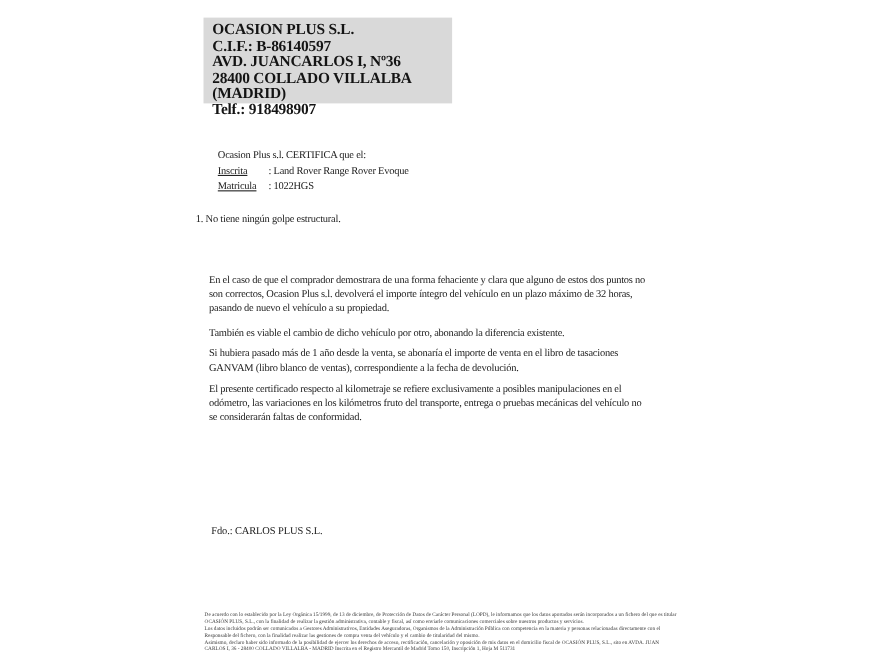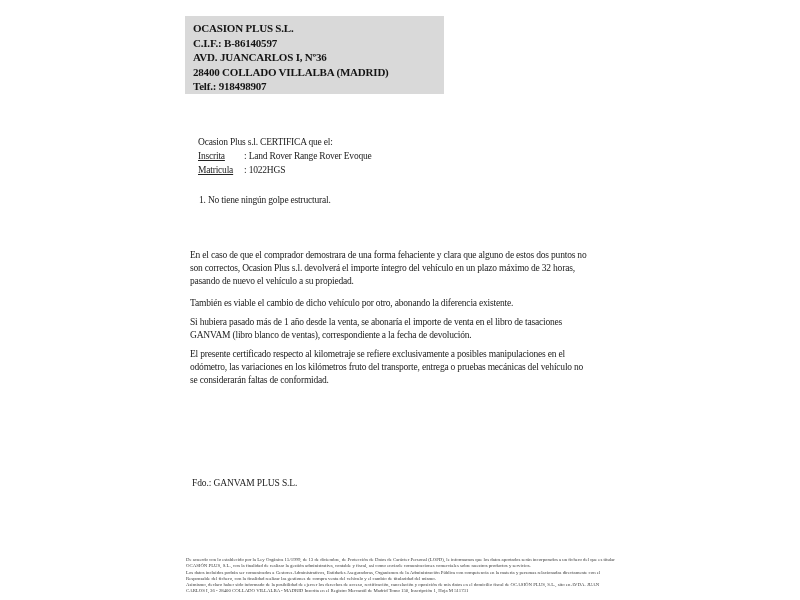--- a/index.html
+++ b/index.html
@@ -8,26 +8,26 @@
     background: #ffffff;
     font-family: "Liberation Serif", "DejaVu Serif", serif;
     color: #1f1f1f;
     overflow: hidden;
   }
   .page { position: relative; width: 800px; height: 600px; background: #ffffff; }
 
   .abs { position: absolute; }
 
   .header-box {
-    left: 185px; top: 16px; width: 259px; height: 78px;
+    left: 185px; top: 16px; width: 226px; height: 78px;
     box-sizing: border-box;
     background: #d9d9d9;
     padding: 5px 4px 0 8px;
     font-weight: bold;
-    font-size: 11px;
+    font-size: 14px;
     line-height: 14.6px;
     letter-spacing: -0.2px;
     white-space: pre-line;
     color: #141414;
   }
 
   .date-line {
     left: 383px; top: 110px;
     font-size: 9.5px; letter-spacing: -0.1px;
     color: #2a2a2a;
@@ -70,37 +70,37 @@
   <div class="abs cert-line" style="left:198px; top:137px;">Ocasion Plus s.l. CERTIFICA que el:</div>
 
   <div class="abs cert-line" style="left:198px; top:151px;">
     <span class="cert-label">Inscrita</span><span>: </span><span>Land Rover Range Rover Evoque</span>
   </div>
 
   <div class="abs cert-line" style="left:198px; top:165px;">
     <span class="cert-label">Matricula</span><span>: </span><span>1022HGS</span>
   </div>
 
-  <div class="abs body-text" style="left:199px; top:194px;">1. No tiene ningún golpe estructural.</div>
+  <div class="abs body-text" style="left:178px; top:194px;">1. No tiene ningún golpe estructural.</div>
 
 
   <div class="abs body-text" style="left:190px; top:249px;">En el caso de que el comprador demostrara de una forma fehaciente y clara que alguno de estos dos puntos no
 son correctos, Ocasion Plus s.l. devolverá el importe íntegro del vehículo en un plazo máximo de 32 horas,
 pasando de nuevo el vehículo a su propiedad.</div>
 
   <div class="abs body-text" style="left:190px; top:297px;">También es viable el cambio de dicho vehículo por otro, abonando la diferencia existente.</div>
 
   <div class="abs body-text" style="left:190px; top:316px;">Si hubiera pasado más de 1 año desde la venta, se abonaría el importe de venta en el libro de tasaciones
 GANVAM (libro blanco de ventas), correspondiente a la fecha de devolución.</div>
 
   <div class="abs body-text" style="left:190px; top:348px;">El presente certificado respecto al kilometraje se refiere exclusivamente a posibles manipulaciones en el
 odómetro, las variaciones en los kilómetros fruto del transporte, entrega o pruebas mecánicas del vehículo no
 se considerarán faltas de conformidad.</div>
 
-  <div class="abs signature">Fdo.: GANVAM PLUS S.L.</div>
+  <div class="abs signature">Fdo.: CARLOS PLUS S.L.</div>
 
   <div class="abs footer">De acuerdo con lo establecido por la Ley Orgánica 15/1999, de 13 de diciembre, de Protección de Datos de Carácter Personal (LOPD), le informamos que los datos aportados serán incorporados a un fichero del que es titular
 OCASIÓN PLUS, S.L., con la finalidad de realizar la gestión administrativa, contable y fiscal, así como enviarle comunicaciones comerciales sobre nuestros productos y servicios.
 Los datos incluidos podrán ser comunicados a Gestores Administrativos, Entidades Aseguradoras, Organismos de la Administración Pública con competencia en la materia y personas relacionadas directamente con el
 Responsable del fichero, con la finalidad realizar las gestiones de compra venta del vehículo y el cambio de titularidad del mismo.
 Asimismo, declaro haber sido informado de la posibilidad de ejercer los derechos de acceso, rectificación, cancelación y oposición de mis datos en el domicilio fiscal de OCASIÓN PLUS, S.L., sito en AVDA. JUAN
 CARLOS I, 36 - 28400 COLLADO VILLALBA - MADRID  Inscrita en el Registro Mercantil de Madrid Tomo 150, Inscripción 1, Hoja M 511731</div>
 
 </div>
 

